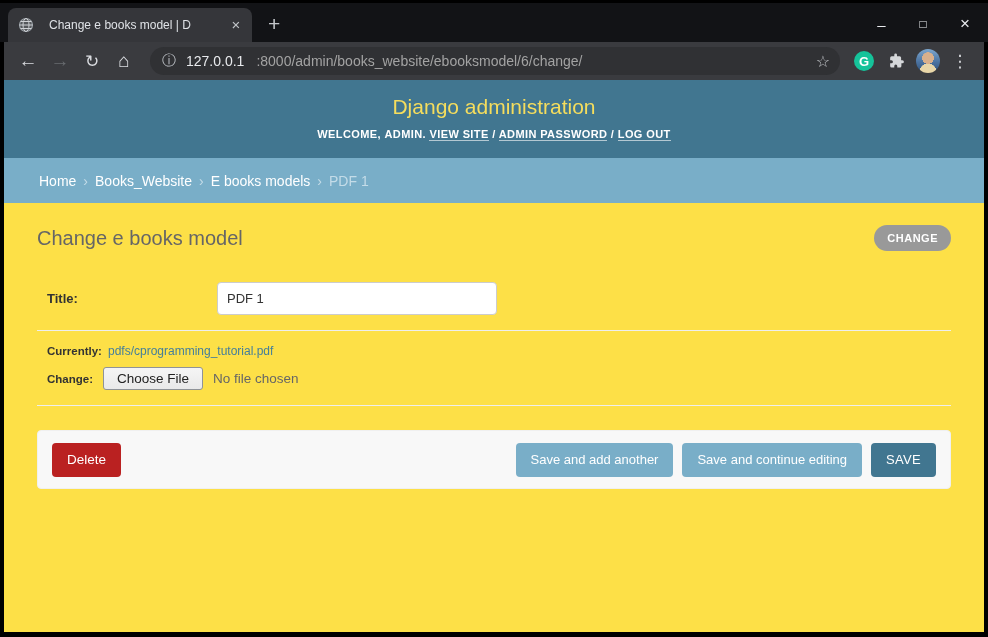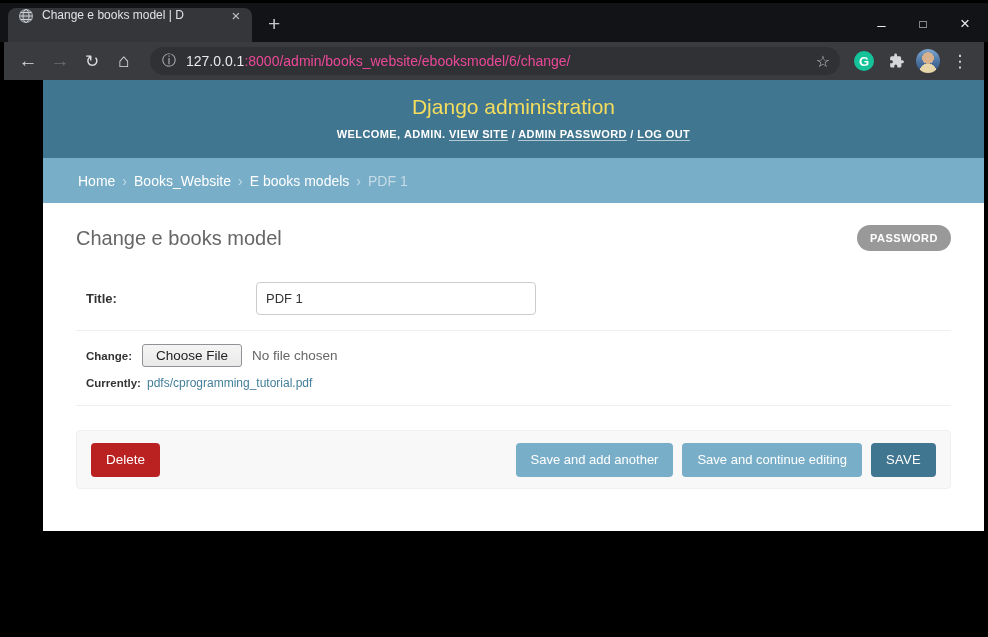--- a/index.html
+++ b/index.html
@@ -6,21 +6,21 @@
   html,body { width:988px; height:637px; }
   body { background:#000; font-family:"Liberation Sans", sans-serif; overflow:hidden; }
 
   
   .tabstrip{
     height:42px; background:#121316; border-top:3px solid #000;
     display:flex; align-items:flex-end; padding-left:8px; position:relative;
   }
   .tab{
     width:244px; height:34px; background:#35363a; border-radius:8px 8px 0 0;
-    display:flex; align-items:flex-start; padding:0 8px 0 10px; gap:8px;
+    display:flex; align-items:center; padding:0 8px 0 10px; gap:15px;
   }
   .favicon{ width:16px; height:16px; flex:0 0 16px; }
   .tab-title{
     color:#dfe2e6; font-size:12px; white-space:nowrap; overflow:hidden; flex:1;
     -webkit-mask-image:linear-gradient(90deg,#000 85%,transparent);
     mask-image:linear-gradient(90deg,#000 85%,transparent);
   }
   .tab-close{ color:#c3c6ca; font-size:15px; line-height:16px; width:16px; text-align:center; border-radius:50%; cursor:pointer; }
   .newtab{ color:#c3c6ca; font-size:21px; font-weight:400; margin:0 0 6px 16px; cursor:pointer; }
   .win-controls{ position:absolute; right:14px; top:0; height:42px; display:flex; align-items:center; gap:24px; }
@@ -37,35 +37,35 @@
     display:flex; align-items:center; justify-content:center; cursor:pointer; }
   .nav-ic.disabled{ color:#696c70; }
   .nav-ic.reload{ font-size:17px; }
   .omnibox{
     flex:1; height:28px; background:#303134; border-radius:14px; margin:0 6px 0 8px;
     display:flex; align-items:center; padding:0 10px 0 12px; gap:10px; min-width:0;
   }
   .info-ic{ color:#bdc1c6; font-size:14px; cursor:pointer; }
   .url{ font-size:14px; white-space:nowrap; overflow:hidden; flex:1; }
   .url .host{ color:#e8eaed; }
-  .url .rest{ color:#ec4899; }
+  .url .rest{ color:#a3a3a3;margin-left:12px; }
   .star-ic{ color:#c0c3c7; font-size:16px; cursor:pointer; }
   .ext-ic{ display:flex; align-items:center; justify-content:center; width:28px; height:28px; cursor:pointer; }
   .grammarly{ width:20px; height:20px; border-radius:50%; background:#15c39a; color:#fff;
     font-size:13px; font-weight:bold; display:flex; align-items:center; justify-content:center; }
   .avatar{ width:24px; height:24px; border-radius:50%;
     background:
       radial-gradient(circle at 50% 38%, #d9b08c 0 30%, transparent 31%),
       radial-gradient(circle at 50% 95%, #e8d6a8 0 32%, transparent 33%),
       linear-gradient(180deg,#7da7cf 0%, #4a72a0 55%, #31527a 100%);
   }
   .menu-ic{ color:#dadce0; font-size:17px; }
 
   
-  .page{ background:#ffffff; height:451px; display:flex; flex-direction:column;margin-left:39px; }
+  .page{ background:#fde047; height:552px; display:flex; flex-direction:column; }
   .dj-header{ background:#417690; height:78px; text-align:center; padding-top:15px; }
   .dj-title{ color:#f5dd5d; font-size:21px; font-weight:400; }
   .user-tools{ margin-top:9px; color:#fff; font-size:11px; font-weight:bold; letter-spacing:.4px; }
   .user-tools a{ color:#fff; text-decoration:none; border-bottom:1px solid rgba(255,255,255,.6); cursor:pointer; }
   .breadcrumbs{
     background:#79aec8; height:45px; display:flex; align-items:center; gap:7px;
     padding-left:35px; font-size:14px; color:#c4dce8;
   }
   .breadcrumbs a{ color:#fff; text-decoration:none; cursor:pointer; }
 
@@ -174,39 +174,39 @@
       <a>Books_Website</a>
       <span>›</span>
       <a>E books models</a>
       <span>›</span>
       <span>PDF 1</span>
     </div>
 
     <div class="content">
       <div class="titlebar">
         <h1 class="pagetitle">Change e books model</h1>
-        <button class="history-btn">PASSWORD</button>
+        <button class="history-btn">CHANGE</button>
       </div>
 
       <div class="form-wrap">
         <div class="form-row">
           <div class="label-col">Title:</div>
           <input class="text-input" type="text" value="PDF 1" style="">
         </div>
 
         <div class="form-row pdf">
           <div class="file-field">
             <div class="file-line">
+              <span class="mini-label">Currently:</span>
+              <a class="file-link">pdfs/cprogramming_tutorial.pdf</a>
+            </div>
+            <div class="file-line">
               <span class="mini-label">Change:</span>
               <button class="choose-btn">Choose File</button>
               <span class="file-status">No file chosen</span>
-            </div>
-            <div class="file-line">
-              <span class="mini-label">Currently:</span>
-              <a class="file-link">pdfs/cprogramming_tutorial.pdf</a>
             </div>
           </div>
         </div>
 
         <div class="submit-row">
           <button class="btn btn-delete">Delete</button>
           <span class="spacer"></span>
           <button class="btn btn-blue">Save and add another</button>
           <button class="btn btn-blue">Save and continue editing</button>
           <button class="btn btn-default">SAVE</button>

